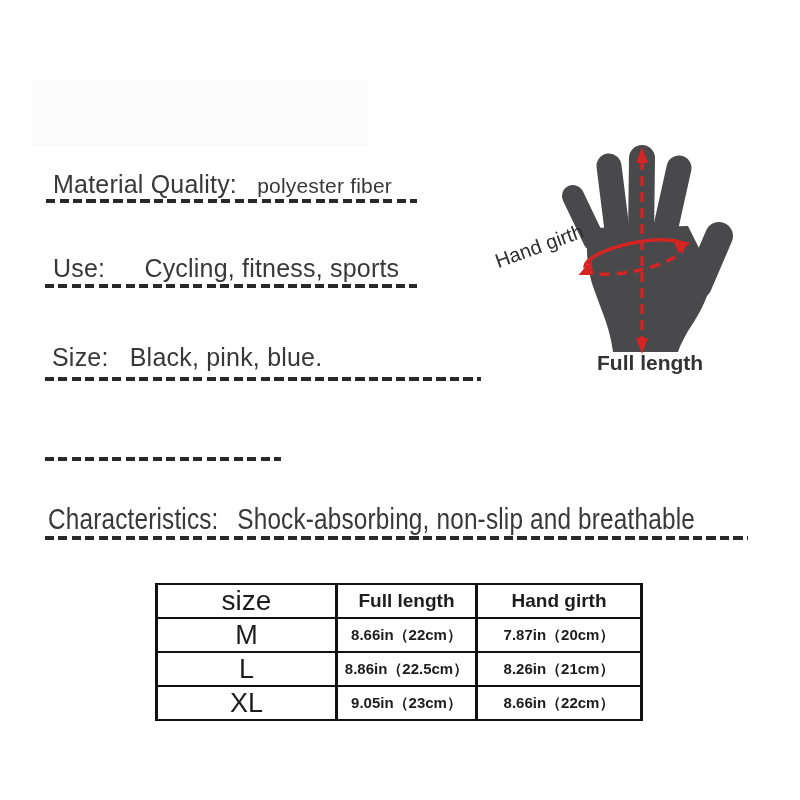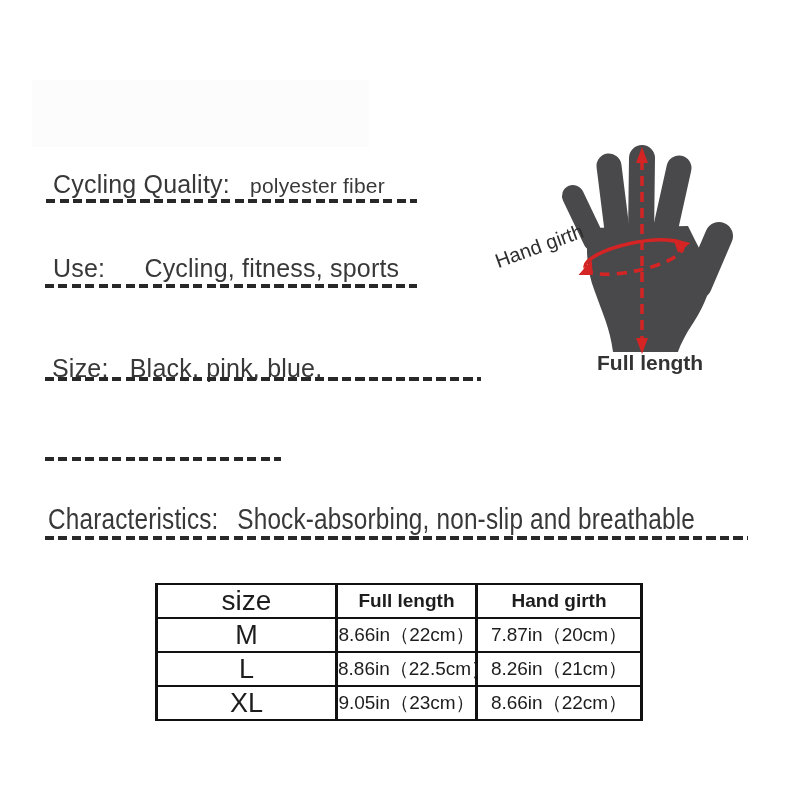--- a/index.html
+++ b/index.html
@@ -29,21 +29,21 @@
     letter-spacing: 0.2px;
   }
   .spec-line .label { display: inline-block; }
   .spec-line .value { display: inline-block; }
 
   .s1 { left: 53px; top: 170px; }
   .s1 .value { margin-left: 13px; font-size: 21px; }
   .s2 { left: 53px; top: 254px; }
   .s2 .value { margin-left: 32px; text-align: center; }
   .s3 { left: 52px; top: 343px; }
-  .s3 .value { margin-left: 14px; margin-top: 11px; }
+  .s3 .value { margin-left: 14px; }
   .s4 { left: 52px; top: 428px; }
   .s4 .size-item { display: inline-block; margin-left: 22px; }
   .s4 .size-item:first-of-type { margin-left: 26px; }
   .s5 {
     left: 48px; top: 503px;
     font-size: 29px;
     transform: scaleX(0.84);
     transform-origin: 0 0;
   }
   .s5 .value { margin-left: 14px; }
@@ -97,32 +97,32 @@
     border-right-width: 3px;
     text-align: center;
     vertical-align: middle;
     white-space: nowrap;
     overflow: visible;
     padding: 0;
     background: #ffffff;
   }
   .size-table th { font-weight: 700; font-size: 19px; height: 31px; }
   .size-table th.col-size { font-weight: 400; font-size: 28px; }
-  .size-table td { font-weight: 400; font-size: 19px; height: 34px; }
+  .size-table td { font-weight: 700; font-size: 15px; height: 34px; }
   .size-table td.col-size { font-weight: 400; font-size: 27px; }
 </style>
 </head>
 <body>
 
 <div class="page">
 
   <div class="watermark"></div>
 
   <div class="spec-line s1">
-    <span class="label">Cycling Quality:</span>
+    <span class="label">Material Quality:</span>
     <span class="value">polyester fiber</span>
   </div>
   <div class="dash d1"></div>
 
   <div class="spec-line s2">
     <span class="label">Use:</span>
     <span class="value">Cycling, fitness, sports</span>
   </div>
   <div class="dash d2"></div>
 

